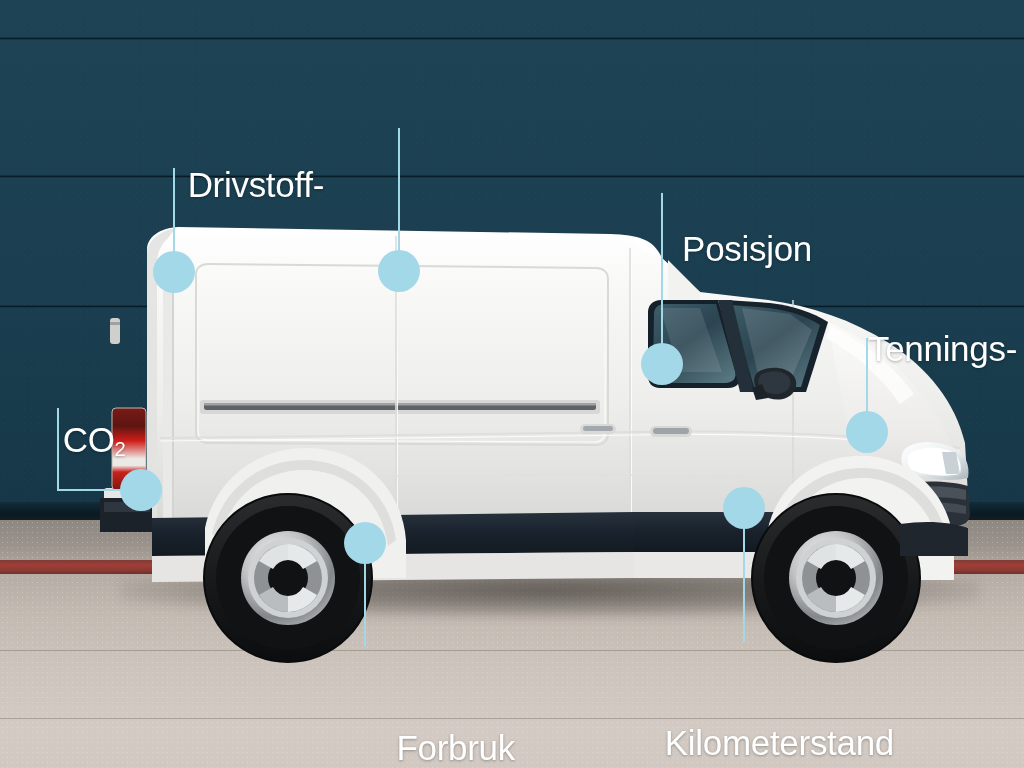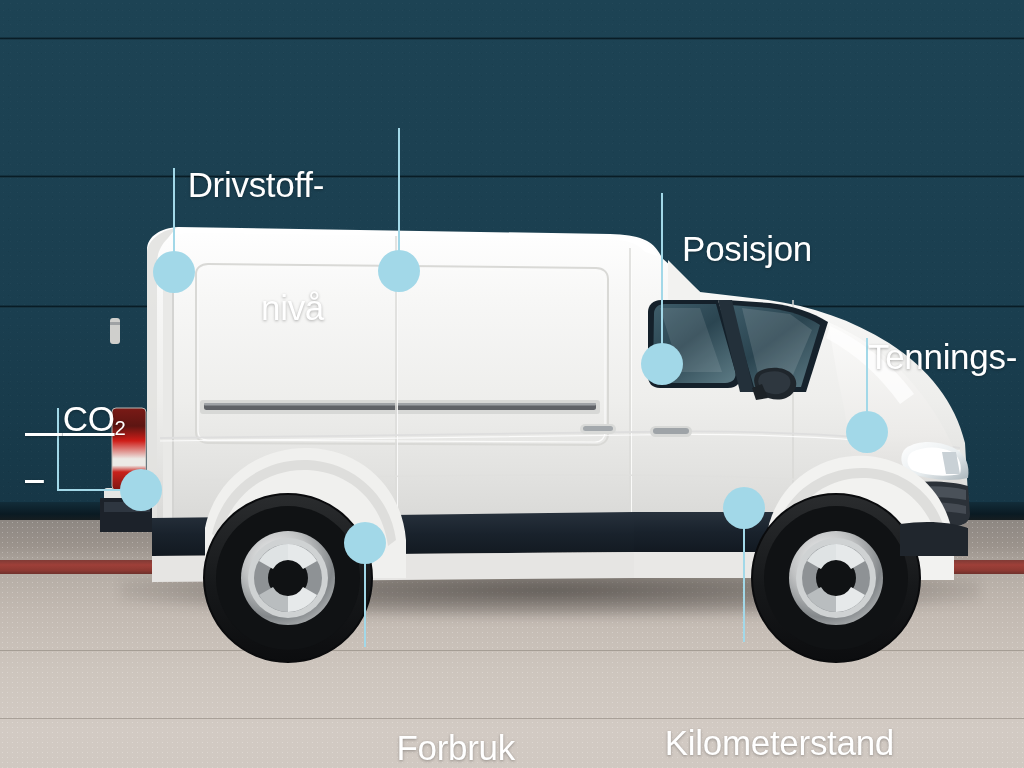--- a/index.html
+++ b/index.html
@@ -372,33 +372,32 @@
   <div class="marker-dot" style="left:153px; top:251px; width:42px; height:42px;"></div>
   <div class="marker-dot" style="left:378px; top:250px; width:42px; height:42px;"></div>
   <div class="marker-dot" style="left:641px; top:343px; width:42px; height:42px;"></div>
   <div class="marker-dot" style="left:846px; top:411px; width:42px; height:42px;"></div>
   <div class="marker-dot" style="left:120px; top:469px; width:42px; height:42px;"></div>
   <div class="marker-dot" style="left:344px; top:522px; width:42px; height:42px;"></div>
   <div class="marker-dot" style="left:723px; top:487px; width:42px; height:42px;"></div>
 
   <div class="label c" style="left:24px; top:82px; width:300px;">
     <div>Drivstoff-</div>
-    <div>nivå</div>
   </div>
 
 
   <div class="label c" style="left:512px; top:146px; width:300px;">
     <div>Posisjon</div>
   </div>
 
-  <div class="label c" style="left:717px; top:254px; width:300px;">
+  <div class="label c" style="left:717px; top:246px; width:300px;">
     <div>Tennings-</div>
   </div>
 
-  <div class="label" style="left:25px; top:357px;text-decoration:underline;">
+  <div class="label" style="left:25px; top:378px;">
     <span>CO</span><sub>2</sub>
   </div>
 
   <div class="label c" style="left:215px; top:645px; width:300px;">
     <div>Forbruk</div>
   </div>
 
   <div class="label c" style="left:594px; top:640px; width:300px;">
     <div>Kilometerstand</div>
   </div>

